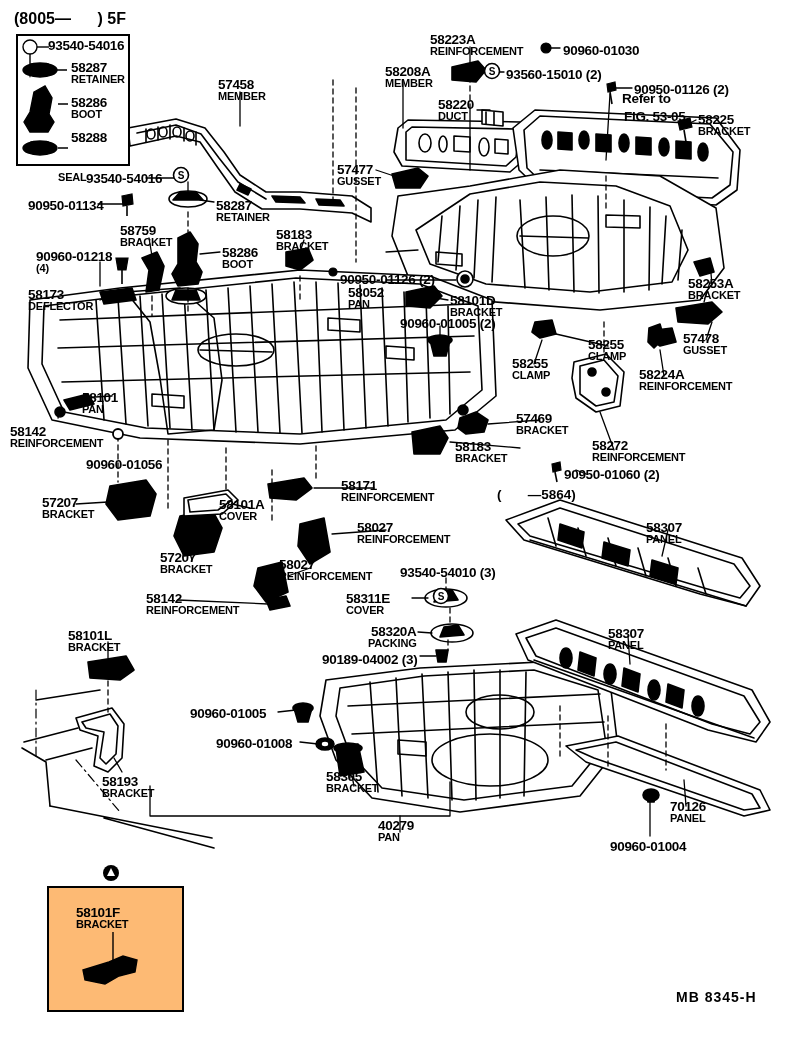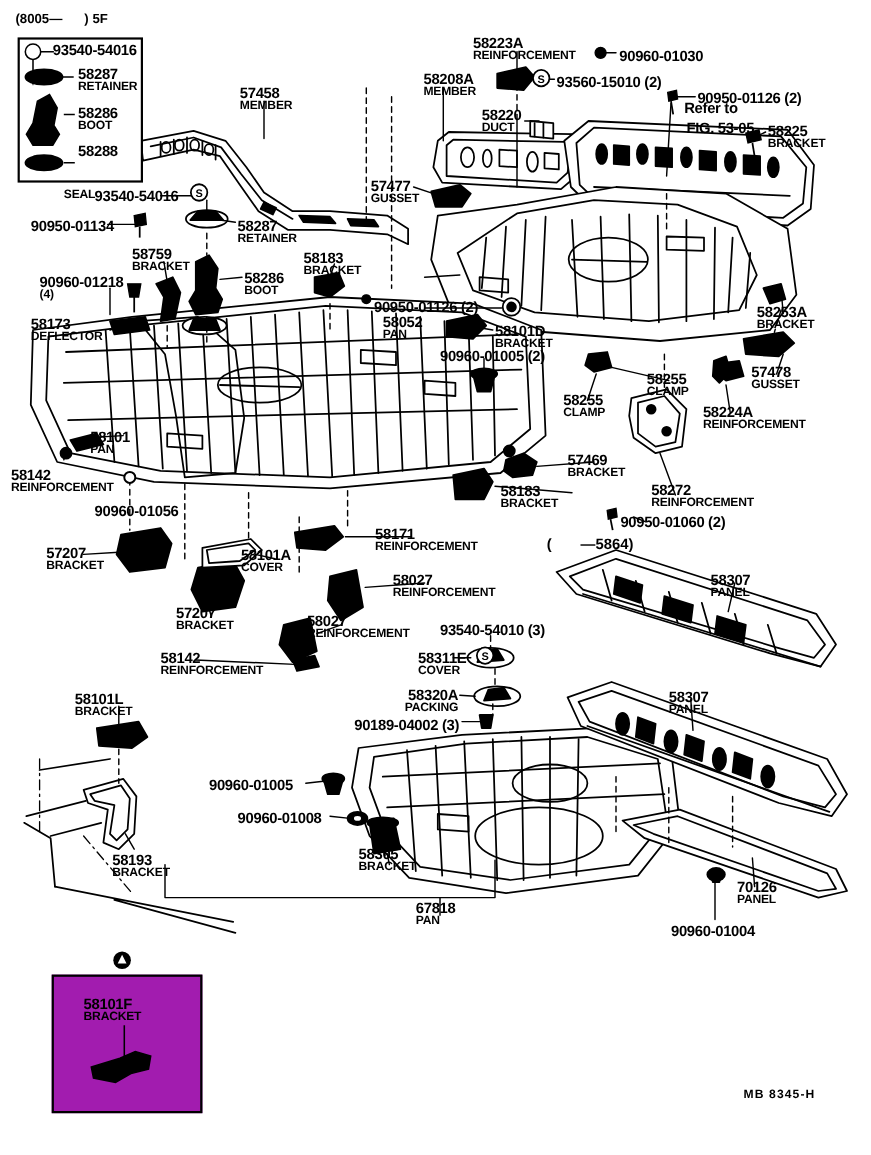--- a/index.html
+++ b/index.html
@@ -3,24 +3,24 @@
 <meta charset="utf-8">
 <style>
   html,body{margin:0;padding:0;background:#fff;}
   body{width:792px;height:1050px;position:relative;overflow:hidden;
        font-family:"Liberation Sans","DejaVu Sans",sans-serif;color:#000;}
   #sheet{position:absolute;inset:0;width:792px;height:1050px;}
   .lbl{position:absolute;font-weight:bold;line-height:0.98;
        letter-spacing:-0.3px;white-space:pre;}
   .num{font-size:13.5px;}
   .sub{font-size:11px;letter-spacing:-0.2px;}
-  .hdr{position:absolute;font-weight:bold;font-size:12px;letter-spacing:0px;white-space:pre;}
-  .foot{position:absolute;font-weight:bold;font-size:11px;letter-spacing:1px;}
+  .hdr{position:absolute;font-weight:bold;font-size:16px;letter-spacing:0px;white-space:pre;}
+  .foot{position:absolute;font-weight:bold;font-size:14px;letter-spacing:1px;}
   .legend-box{position:absolute;border:2px solid #000;background:#fff;}
-  .inset-box{position:absolute;border:2px solid #000;background:#a21caf;}
+  .inset-box{position:absolute;border:2px solid #000;background:#fdba74;}
   svg{display:block;}
   .art{position:absolute;left:0;top:0;pointer-events:none;}
 </style>
 </head>
 <body>
 
 <div id="sheet">
 
   <div class="hdr" style="left:14px;top:10px;">(8005—      ) 5F</div>
 
@@ -441,29 +441,29 @@
       <div class="lbl" style="left: 564px; top: 468px;"><div class="num">90950-01060 (2)</div></div>
       <div class="lbl" style="left: 341px; top: 479px;"><div class="num">58171</div><div class="sub">REINFORCEMENT</div></div>
       <div class="lbl" style="left: 42px; top: 496px;"><div class="num">57207</div><div class="sub">BRACKET</div></div>
       <div class="lbl" style="left: 219px; top: 498px;"><div class="num">58101A</div><div class="sub">COVER</div></div>
       <div class="lbl" style="left: 357px; top: 521px;"><div class="num">58027</div><div class="sub">REINFORCEMENT</div></div>
       <div class="lbl" style="left: 646px; top: 521px;"><div class="num">58307</div><div class="sub">PANEL</div></div>
       <div class="lbl" style="left: 160px; top: 551px;"><div class="num">57207</div><div class="sub">BRACKET</div></div>
       <div class="lbl" style="left: 279px; top: 558px;"><div class="num">58027</div><div class="sub">REINFORCEMENT</div></div>
       <div class="lbl" style="left: 400px; top: 566px;"><div class="num">93540-54010 (3)</div></div>
       <div class="lbl" style="left: 146px; top: 592px;"><div class="num">58142</div><div class="sub">REINFORCEMENT</div></div>
-      <div class="lbl" style="left: 380px; top: 592px;"><div class="num">58311E</div><div class="sub">COVER</div></div>
+      <div class="lbl" style="left: 346px; top: 592px;"><div class="num">58311E</div><div class="sub">COVER</div></div>
       <div class="lbl" style="left: 608px; top: 627px;"><div class="num">58307</div><div class="sub">PANEL</div></div>
       <div class="lbl" style="left: 368px; top: 625px; text-align: right;"><div class="num">58320A</div><div class="sub">PACKING</div></div>
       <div class="lbl" style="left: 68px; top: 629px;"><div class="num">58101L</div><div class="sub">BRACKET</div></div>
       <div class="lbl" style="left: 322px; top: 653px;"><div class="num">90189-04002 (3)</div></div>
       <div class="lbl" style="left: 190px; top: 707px;"><div class="num">90960-01005</div></div>
       <div class="lbl" style="left: 216px; top: 737px;"><div class="num">90960-01008</div></div>
       <div class="lbl" style="left: 102px; top: 775px;"><div class="num">58193</div><div class="sub">BRACKET</div></div>
       <div class="lbl" style="left: 326px; top: 770px;"><div class="num">58305</div><div class="sub">BRACKET</div></div>
       <div class="lbl" style="left: 670px; top: 800px;"><div class="num">70126</div><div class="sub">PANEL</div></div>
-      <div class="lbl" style="left: 378px; top: 819px;"><div class="num">67818</div><div class="sub">PAN</div></div>
+      <div class="lbl" style="left: 378px; top: 819px;"><div class="num">40279</div><div class="sub">PAN</div></div>
       <div class="lbl" style="left: 610px; top: 840px;"><div class="num">90960-01004</div></div>
     </div>
 
   <div class="foot" style="left:676px;top:989px;">MB  8345-H</div>
 
 </div>
 
 </body></html>

